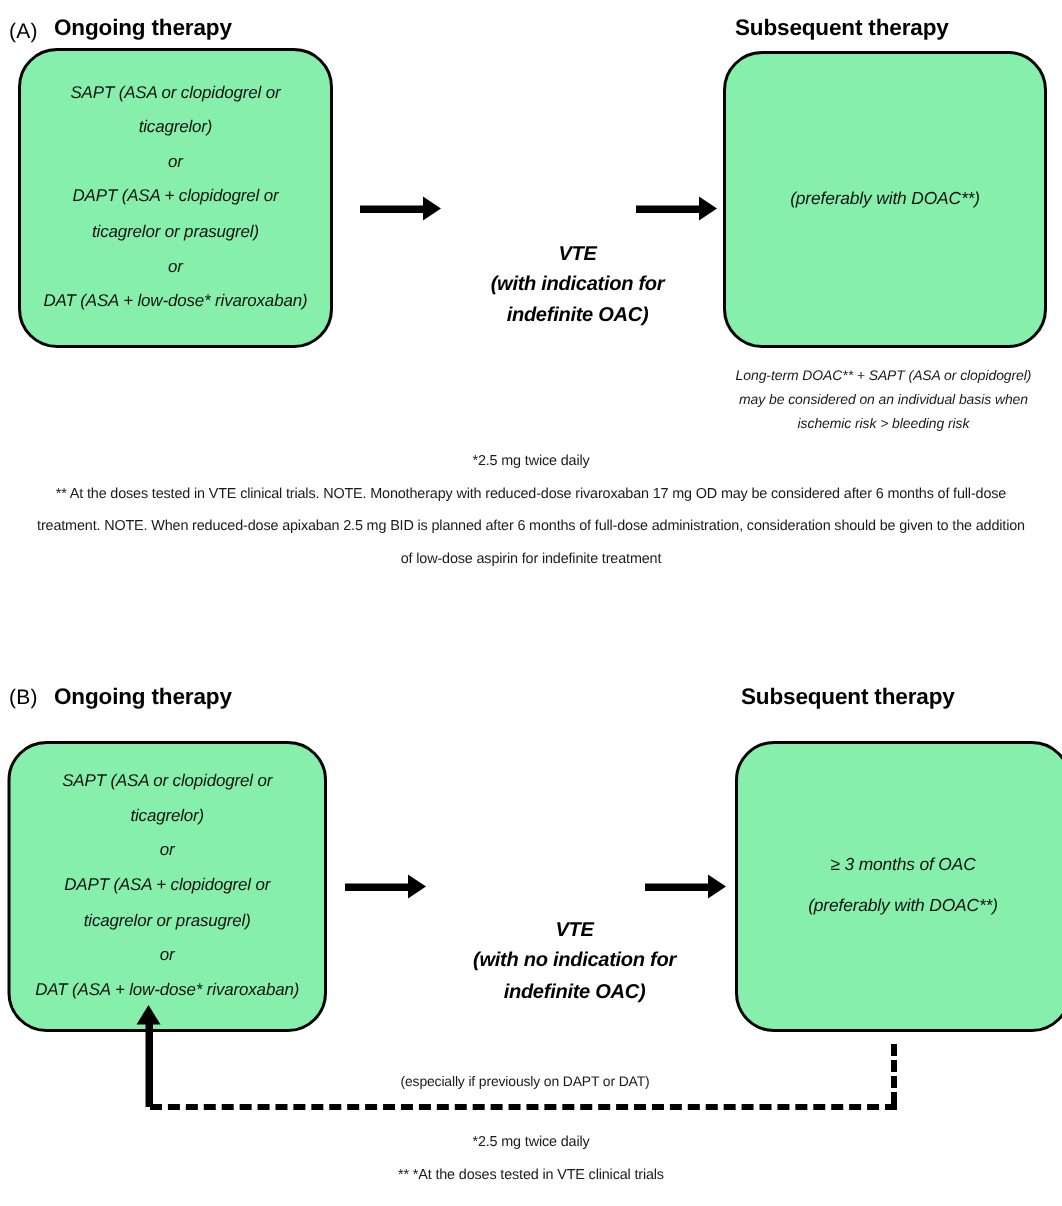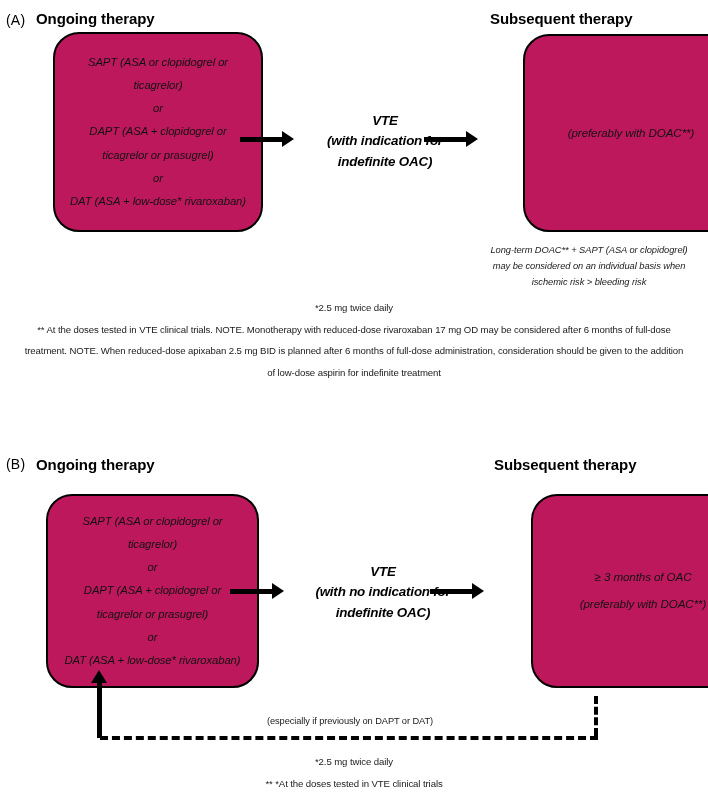--- a/index.html
+++ b/index.html
@@ -39,22 +39,21 @@
   }
 
   .rbox {
     position: absolute;
     border: 2px solid #000;
     border-radius: 26px;
     box-sizing: border-box;
     display: flex;
     align-items: center;
     justify-content: center;
-    background: #be185d;
-    margin-left: 41px;
+    background: #86efac;
   }
   .rbox-inner {
     text-align: center;
     font-style: italic;
     font-size: 11.3px;
     line-height: 2.05;
     color: #111;
     padding: 0 8px;
     letter-spacing: -0.1px;
   }
@@ -65,20 +64,21 @@
 
   .center-label {
     position: absolute;
     text-align: center;
     font-style: italic;
     font-weight: bold;
     font-size: 13.4px;
     line-height: 1.52;
     color: #000;
     letter-spacing: -0.2px;
+    margin-top: 48px;
   }
 
   
   .arrow {
     position: absolute;
     height: 16px;
   }
   .arrow .shaft {
     position: absolute;
     left: 0;

